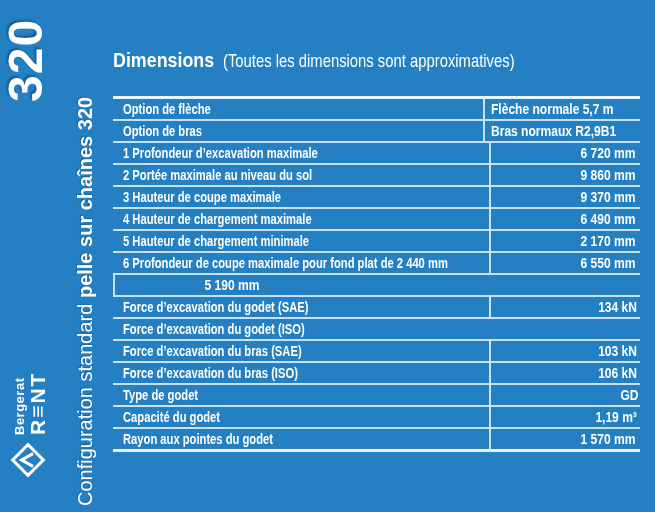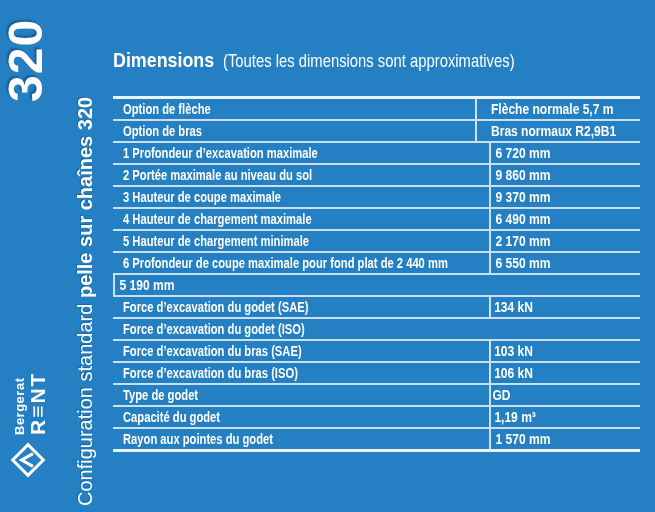--- a/index.html
+++ b/index.html
@@ -54,22 +54,22 @@
     border-top:3px solid #e9f3fb;
     border-bottom:3px solid #e9f3fb;
   }
   .row{
     display:flex;height:20px;
     border-bottom:2px solid #c9e1f2;
   }
   .row:last-child{border-bottom:none;}
   .cell{display:flex;align-items:center;font-size:14px;font-weight:700;overflow:hidden;}
   .cell.label{flex:1;padding-left:10px;}
-  .cell.value{width:149px;border-left:2px solid #c9e1f2;justify-content:flex-start;}
-  .row.hdr .cell.value{justify-content:flex-start;padding-left:14px;}
+  .cell.value{width:149px;border-left:2px solid #c9e1f2;justify-content:flex-end;}
+  .row.hdr .cell.value{justify-content:flex-start;padding-left:6px;}
   .cell.label .tx{display:inline-block;transform:scaleX(0.8);transform-origin:0 50%;white-space:nowrap;}
   .cell.value .tx{display:inline-block;transform:scaleX(0.86);transform-origin:50% 50%;white-space:nowrap;}
   .row.hdr .cell.value .tx{transform-origin:0 50%;}
 </style>
 </head>
 <body>
 
 <div class="page">
 
   <div class="vert model">320</div>

